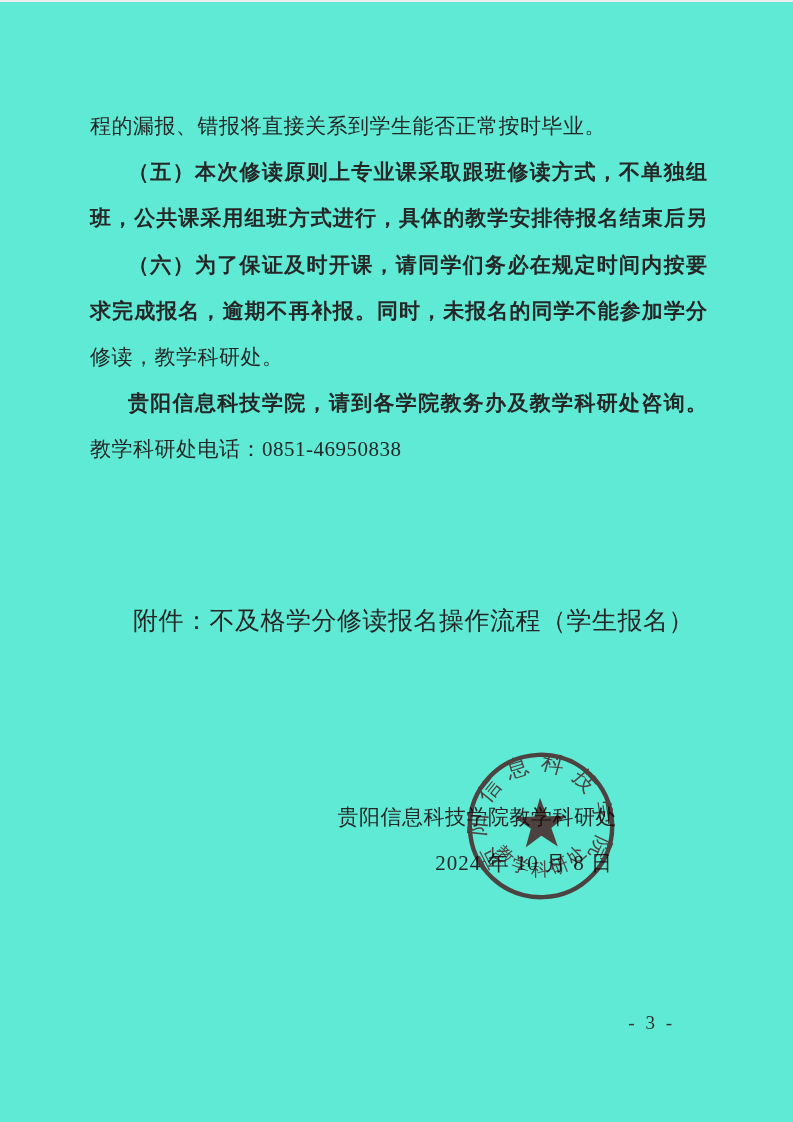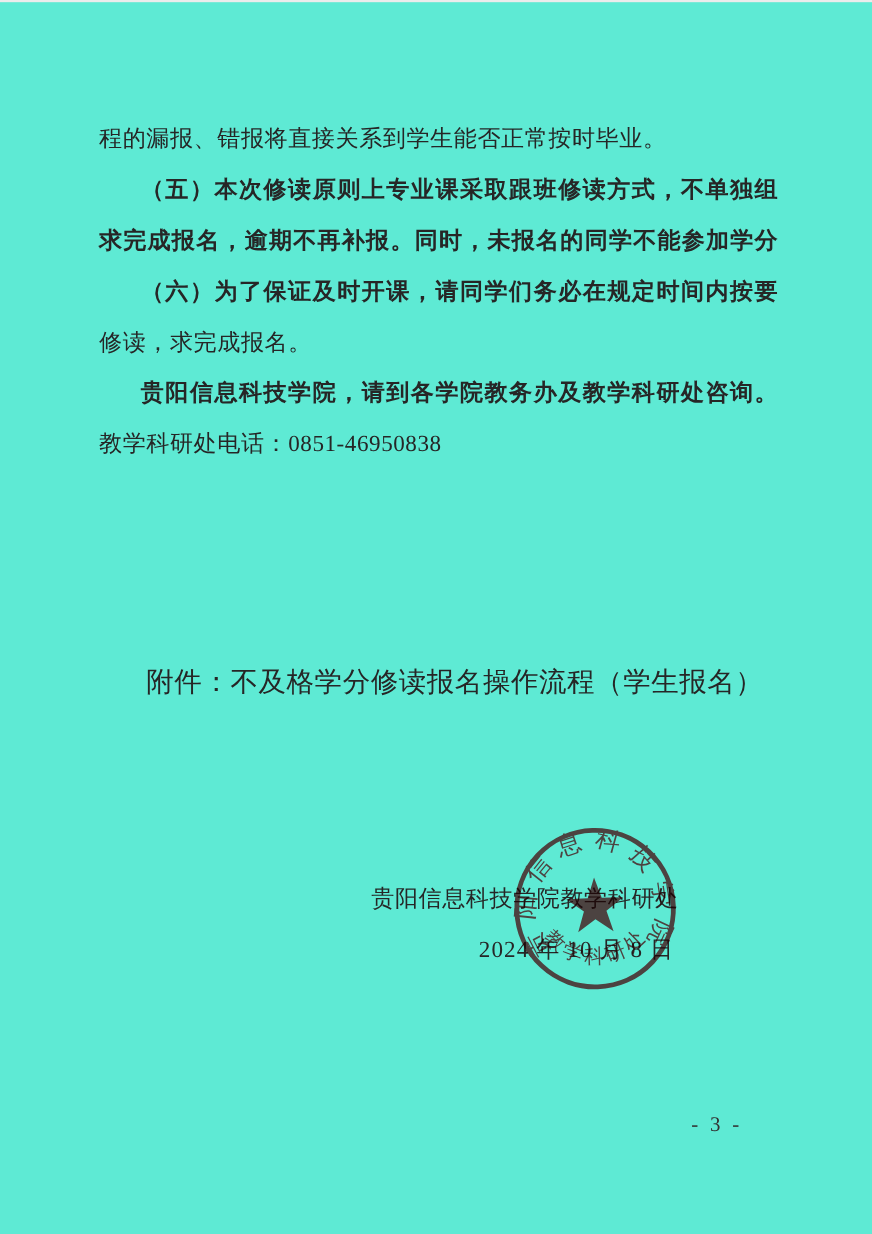--- a/index.html
+++ b/index.html
@@ -79,23 +79,24 @@
 </head>
 <body>
 
 <div class="page">
 
   <div class="scan-edge"></div>
 
   <div class="body-block">
     <div class="line">程的漏报、错报将直接关系到学生能否正常按时毕业。</div>
     <div class="line indent fill">（五）本次修读原则上专业课采取跟班修读方式，不单独组</div>
+    <div class="line fill">班，公共课采用组班方式进行，具体的教学安排待报名结束后另</div>
+    <div class="line indent fill">（六）为了保证及时开课，请同学们务必在规定时间内按要</div>
     <div class="line fill">求完成报名，逾期不再补报。同时，未报名的同学不能参加学分</div>
-    <div class="line indent fill">（六）为了保证及时开课，请同学们务必在规定时间内按要</div>
-    <div class="line">修读，求完成报名。</div>
+    <div class="line">修读，教学科研处。</div>
     <div class="line indent fill">贵阳信息科技学院，请到各学院教务办及教学科研处咨询。</div>
     <div class="line">教学科研处电话：0851-46950838</div>
   </div>
 
   <div class="attachment-line">附件：不及格学分修读报名操作流程（学生报名）</div>
 
   <div class="signature-line">贵阳信息科技学院教学科研处</div>
   <div class="date-line">2024 年 10 月 8 日</div>
 
   <div class="seal">

